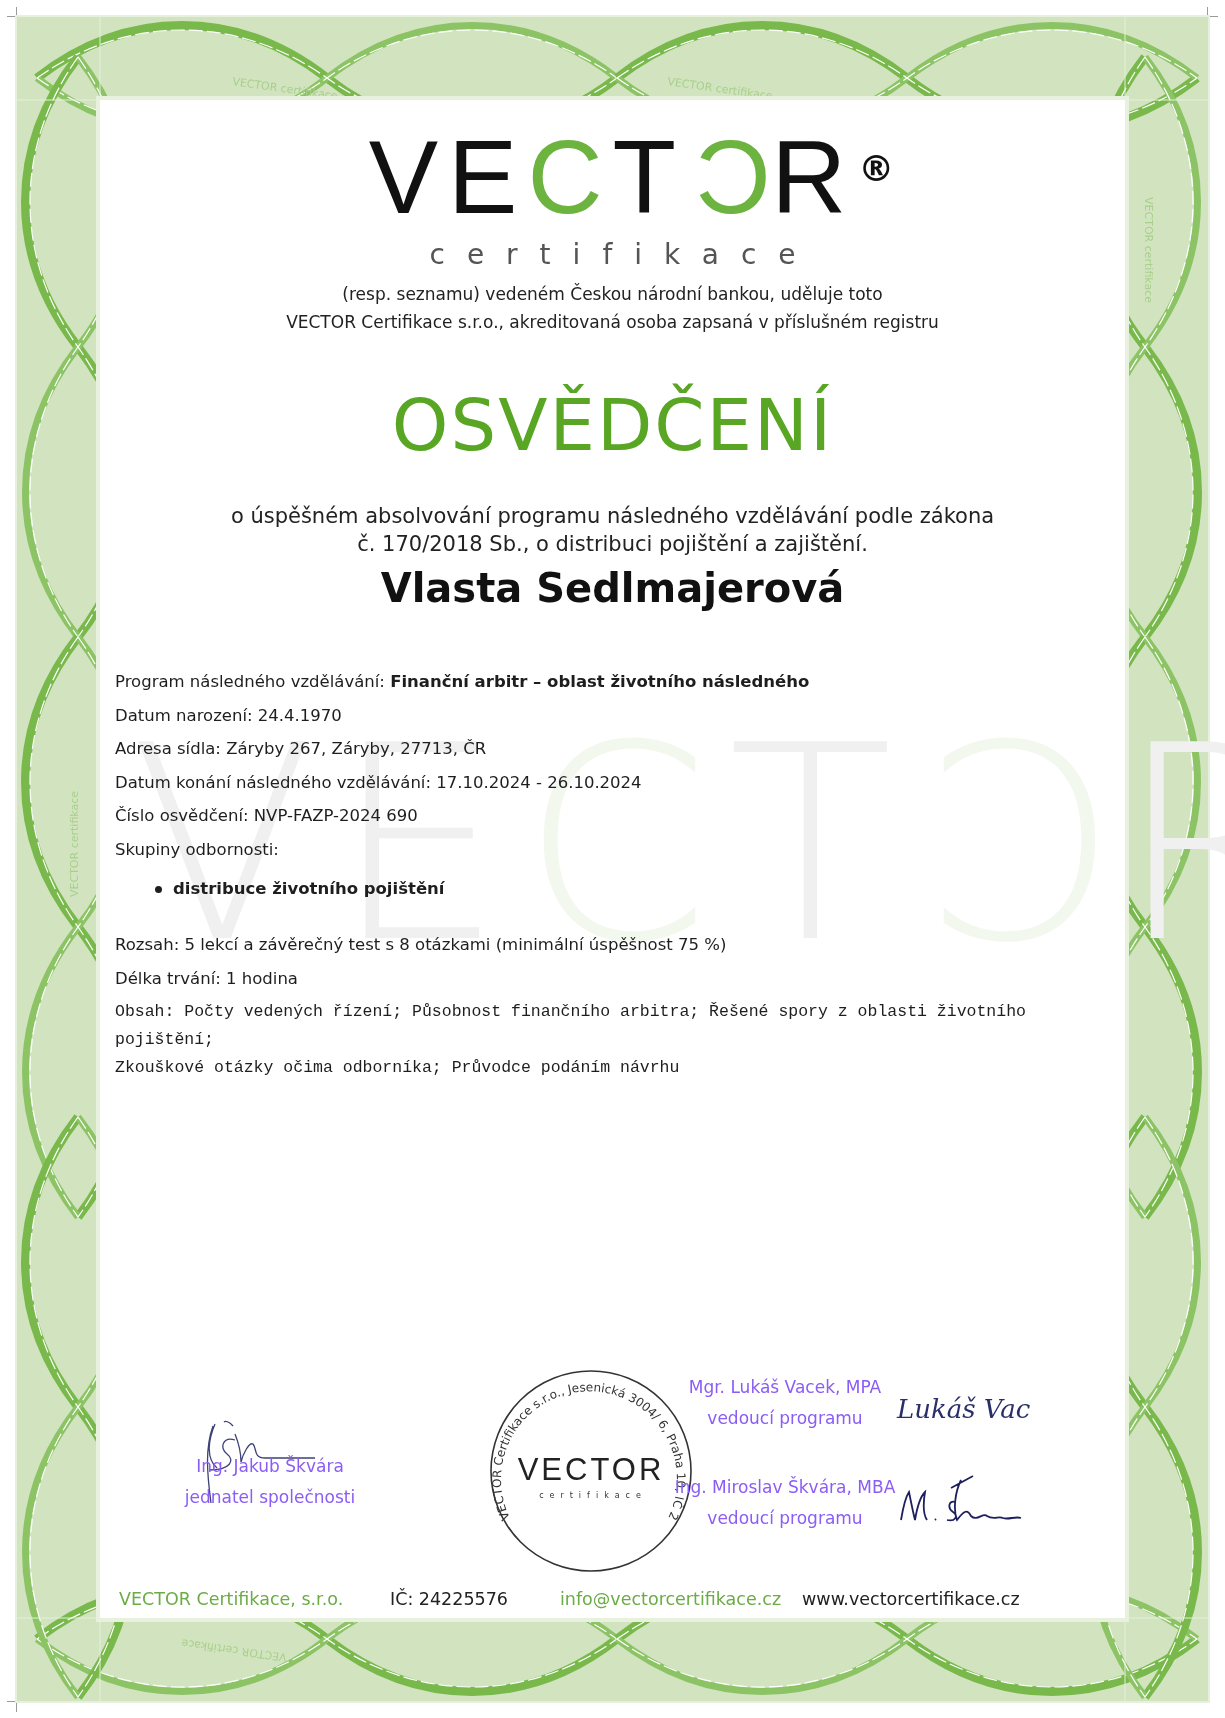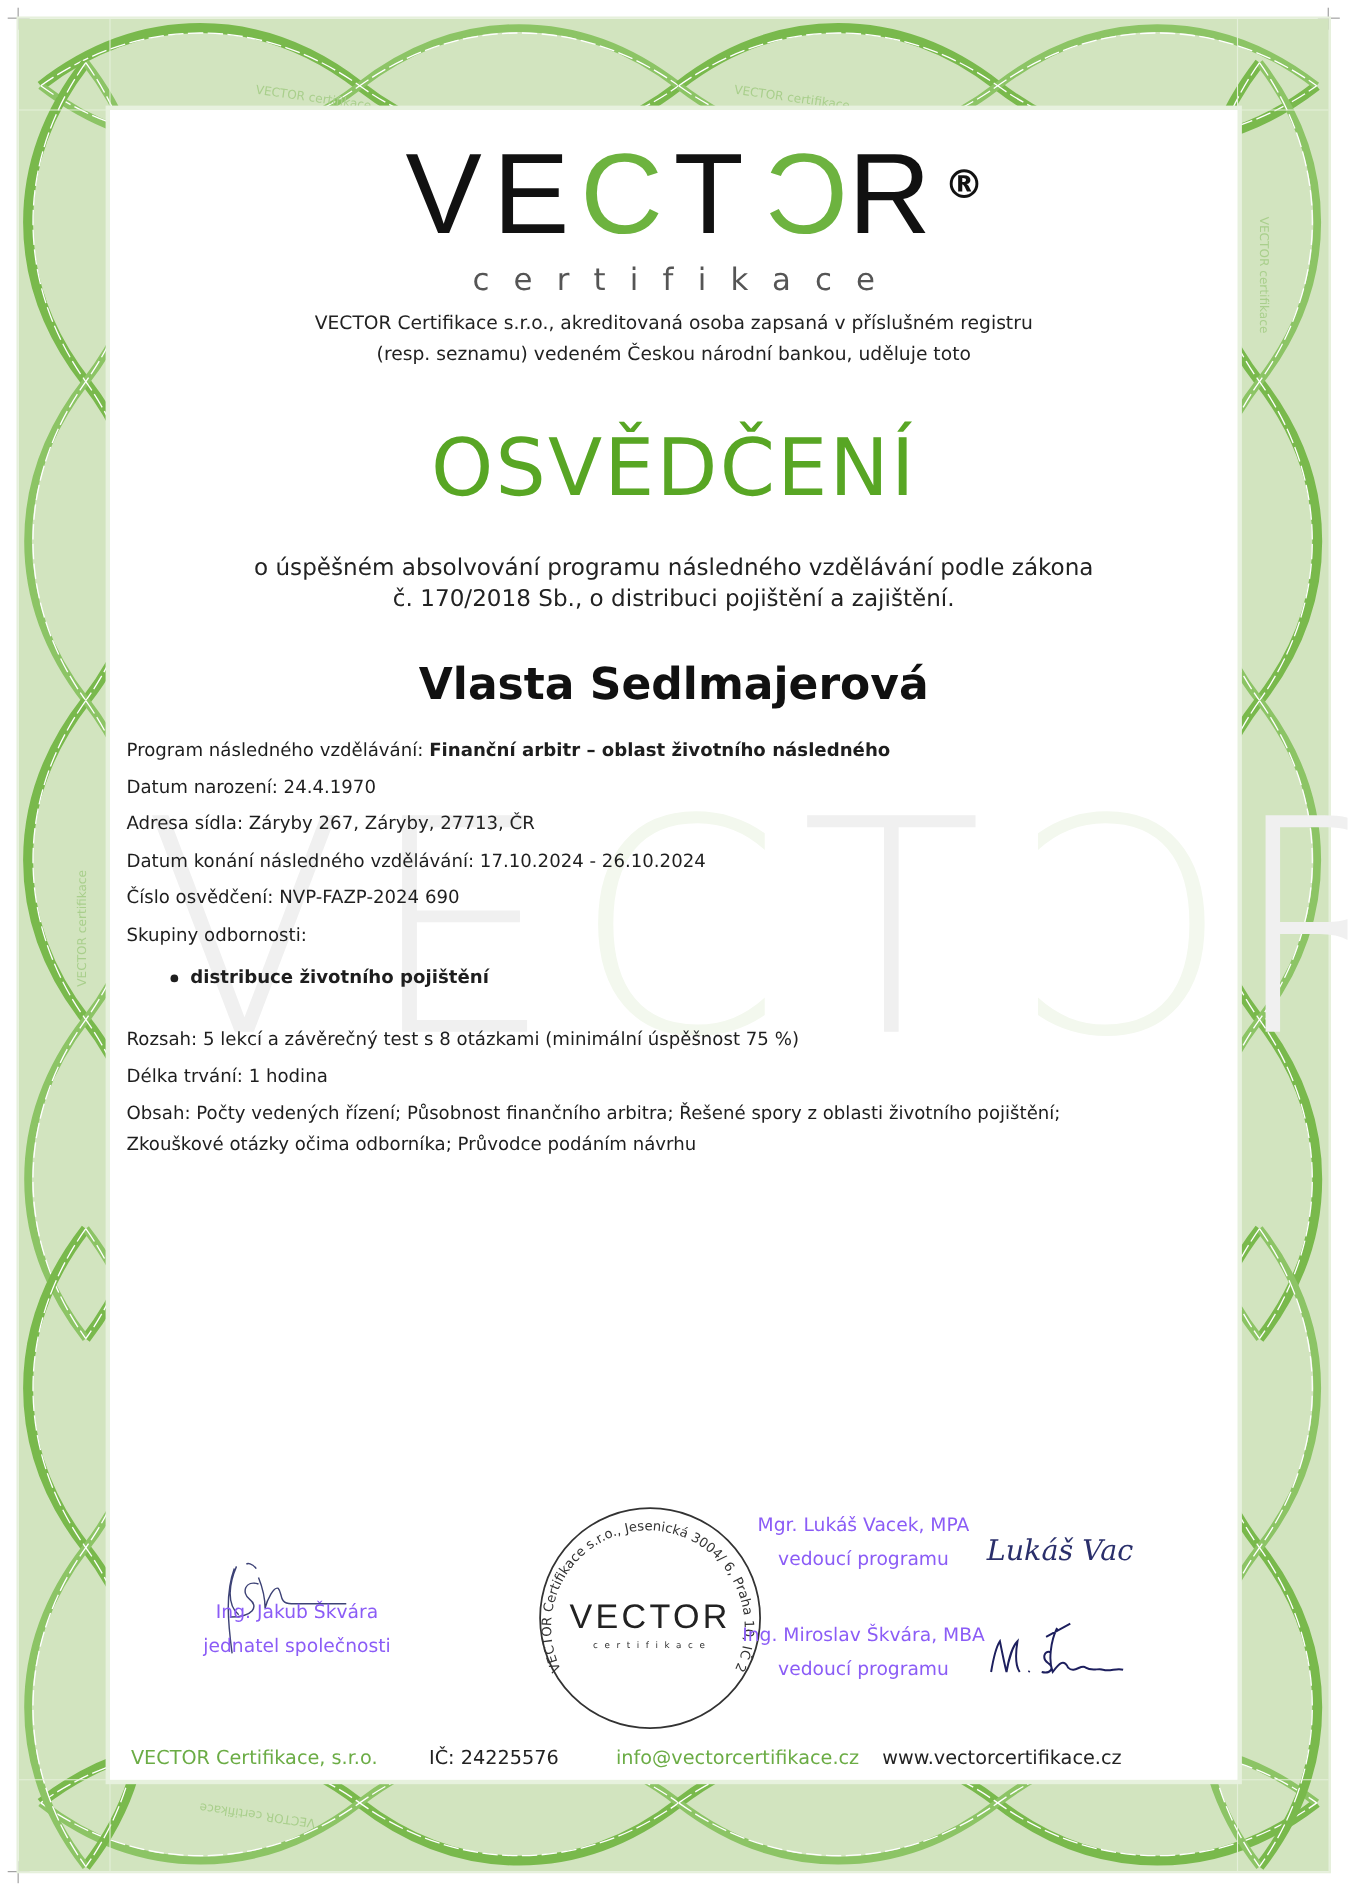--- a/index.html
+++ b/index.html
@@ -55,37 +55,37 @@
     }
     .title {
       position: absolute; left: 0; width: 100%; top: 280px; text-align: center;
       font-size: 72px; font-weight: 400; color: #58a624; letter-spacing: 2px; line-height: 90px;
     }
     .subtitle {
       position: absolute; left: 0; width: 100%; top: 402px; text-align: center;
       font-size: 21px; line-height: 28px; color: #222;
     }
     .recipient {
-      position: absolute; left: 0; width: 100%; top: 494px; text-align: center;
+      position: absolute; left: 0; width: 100%; top: 460px; text-align: center;
       font-size: 40px; font-weight: 700; color: #111; line-height: 56px;
     }
 
     .details {
       position: absolute; left: 15px; top: 568px; width: 990px;
       font-size: 16.5px; color: #1e1e1e;
     }
     .details .row { height: 33.5px; line-height: 28px; }
     .details .row b { font-weight: 700; }
     .bullets { list-style: none; margin: 6px 0 8px 0; font-weight: bold; }
     .bullets li { position: relative; padding-left: 58px; height: 48px; line-height: 28px; }
     .bullets li .dot {
       position: absolute; left: 40px; top: 11px; width: 7px; height: 7px;
       background: #1e1e1e; border-radius: 50%;
     }
-    .details .row2 { line-height: 28px; }
+    .details .row2 { line-height: 28px; font-family: Liberation Mono, monospace; }
 
     .stamp {
       position: absolute; left: 388px; top: 1268px; width: 206px; height: 206px;
     }
 
     .sig-block { position: absolute; text-align: center; font-size: 17px; color: #8b5cf6; line-height: 31px; }
     .sig-left { left: 50px; top: 1272px; width: 240px; }
     .sig-left .name { margin-top: 79px; }
     .sig-right1 { left: 565px; top: 1272px; width: 240px; }
     .sig-right2 { left: 560px; top: 1372px; width: 250px; }
@@ -160,22 +160,22 @@
 
   <div class="logo">
     <div class="logo-word">
       <span>VE</span><span class="g">C</span><span>T</span><span class="mirror">C</span><span>R</span>
       <span class="logo-reg">®</span>
     </div>
     <span class="logo-sub">certifikace</span>
   </div>
 
   <div class="intro">
+    <div>(resp. seznamu) vedeném Českou národní bankou, uděluje toto</div>
     <div>VECTOR Certifikace s.r.o., akreditovaná osoba zapsaná v příslušném registru</div>
-    <div>(resp. seznamu) vedeném Českou národní bankou, uděluje toto</div>
   </div>
 
   <div class="title">OSVĚDČENÍ</div>
 
   <div class="subtitle">
     <div>o úspěšném absolvování programu následného vzdělávání podle zákona</div>
     <div>č. 170/2018 Sb., o distribuci pojištění a zajištění.</div>
   </div>
 
   <div class="recipient">Vlasta Sedlmajerová</div>

